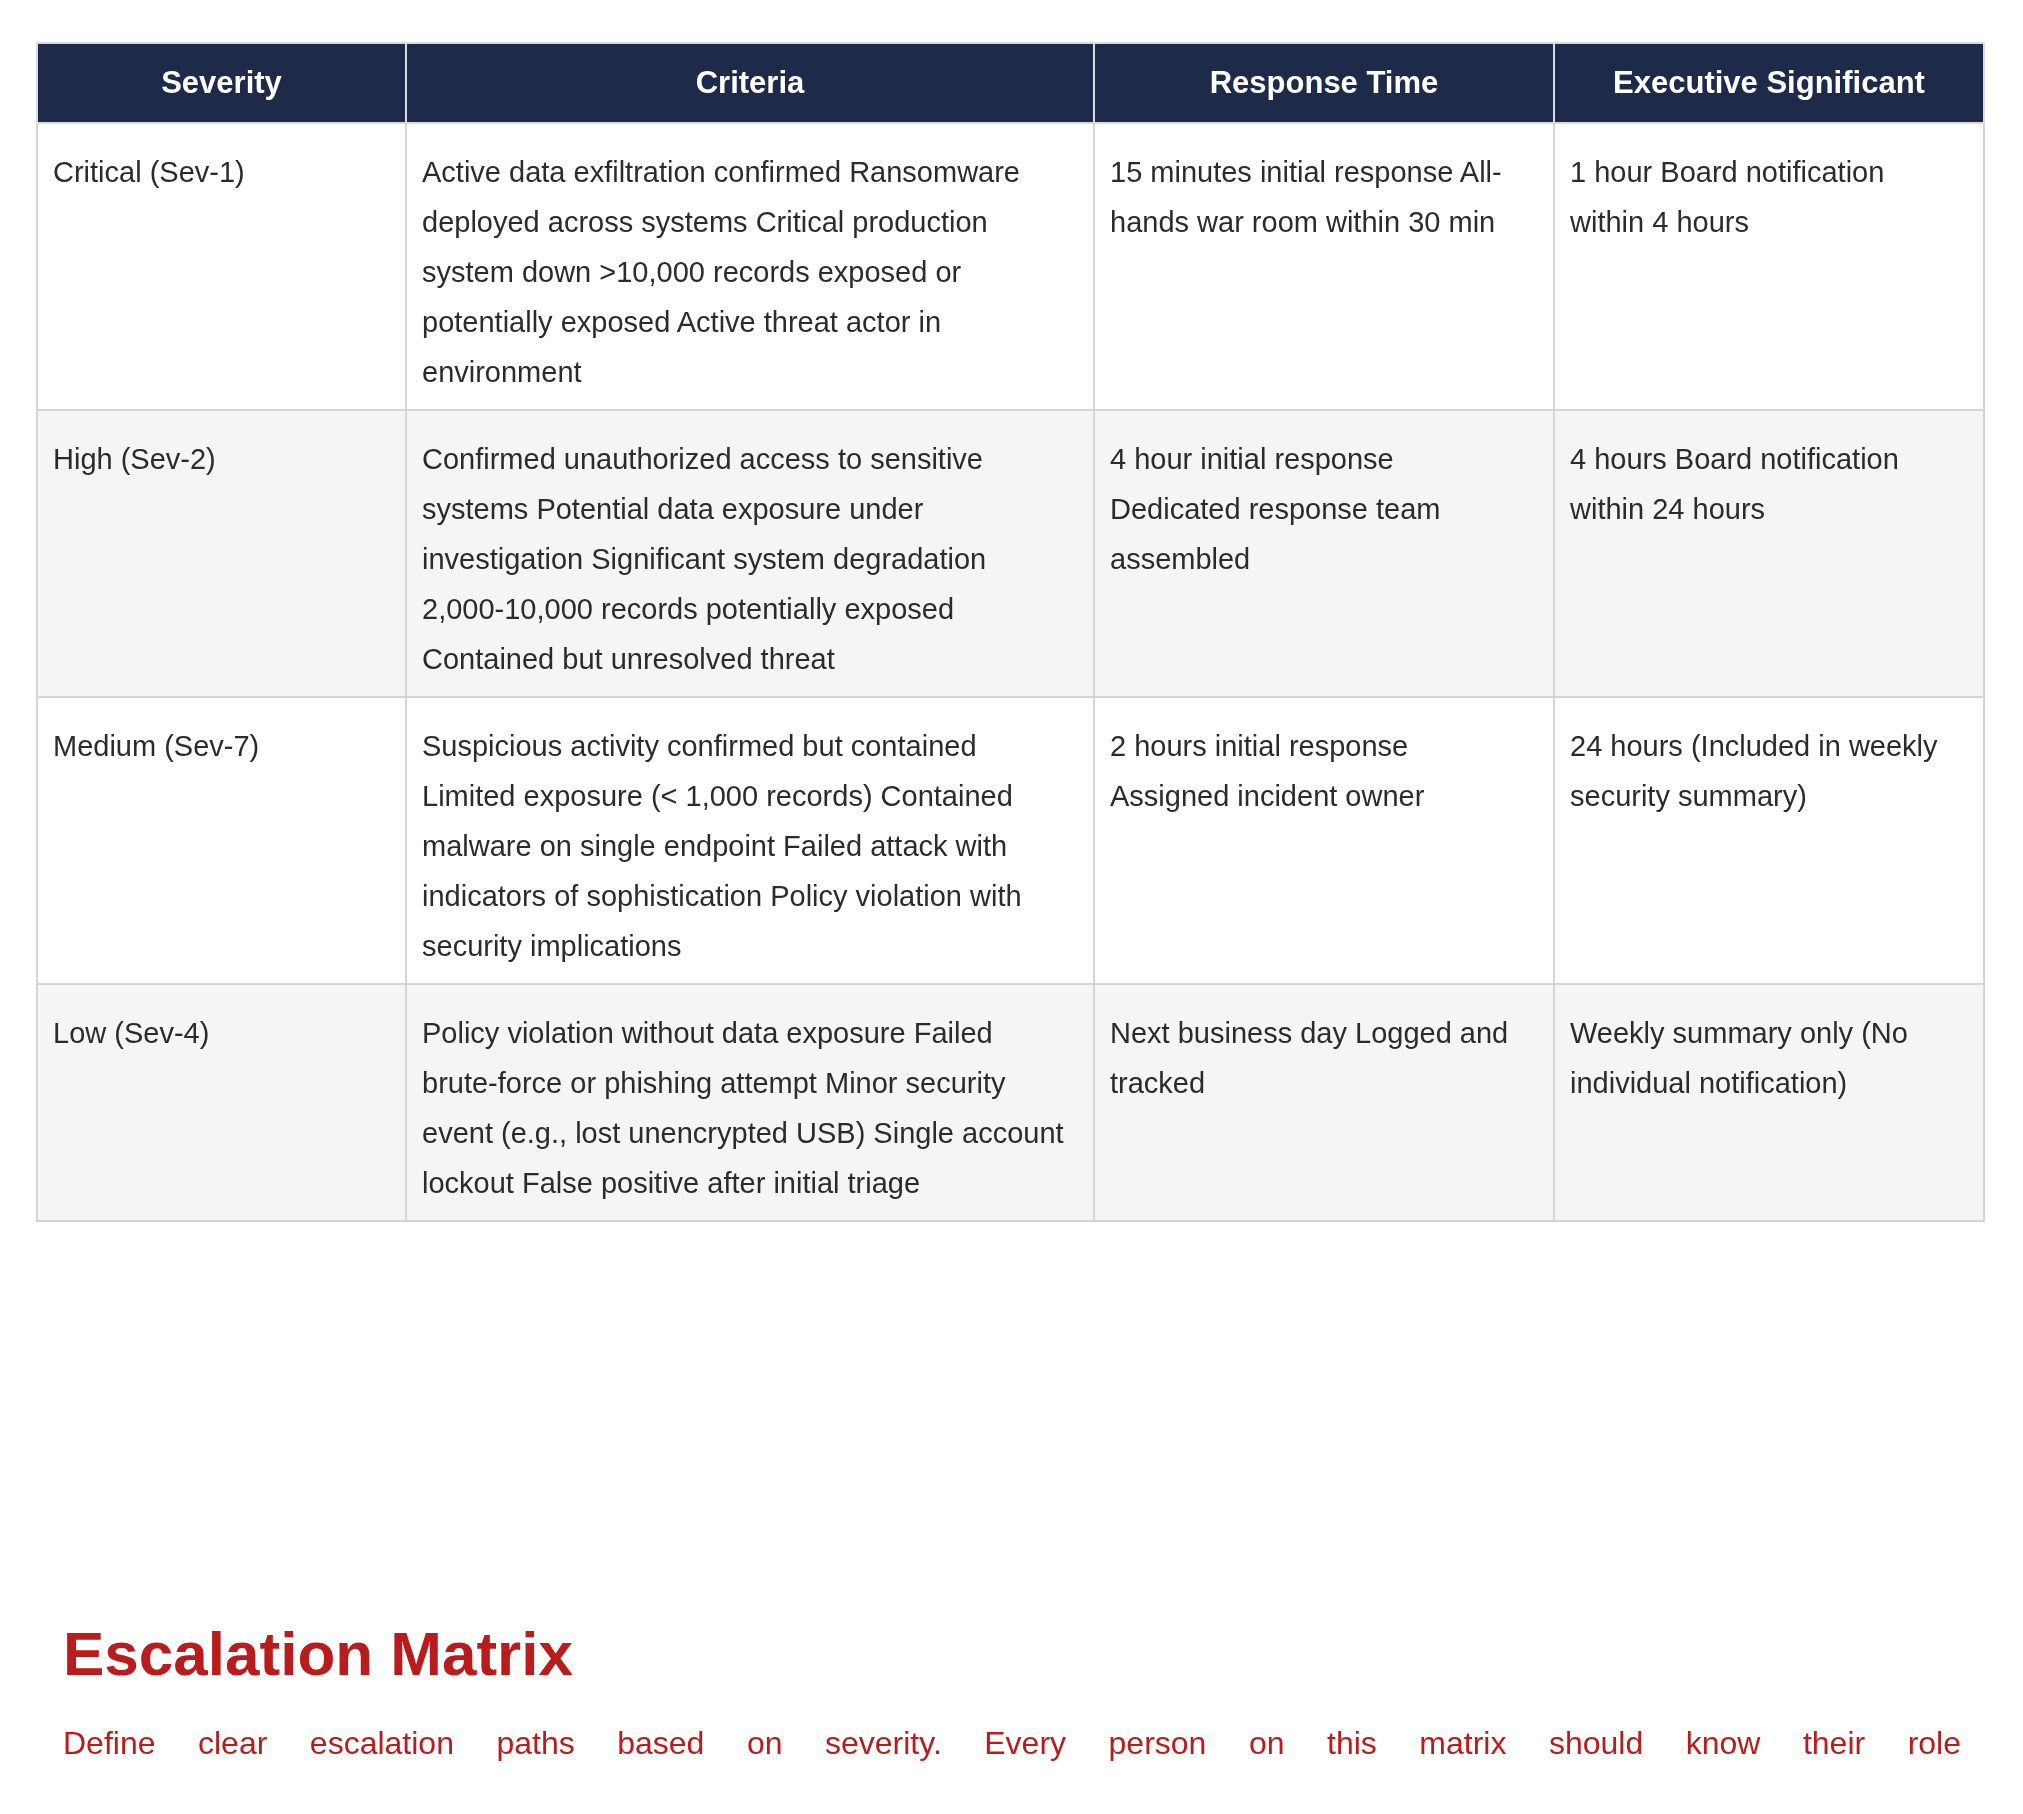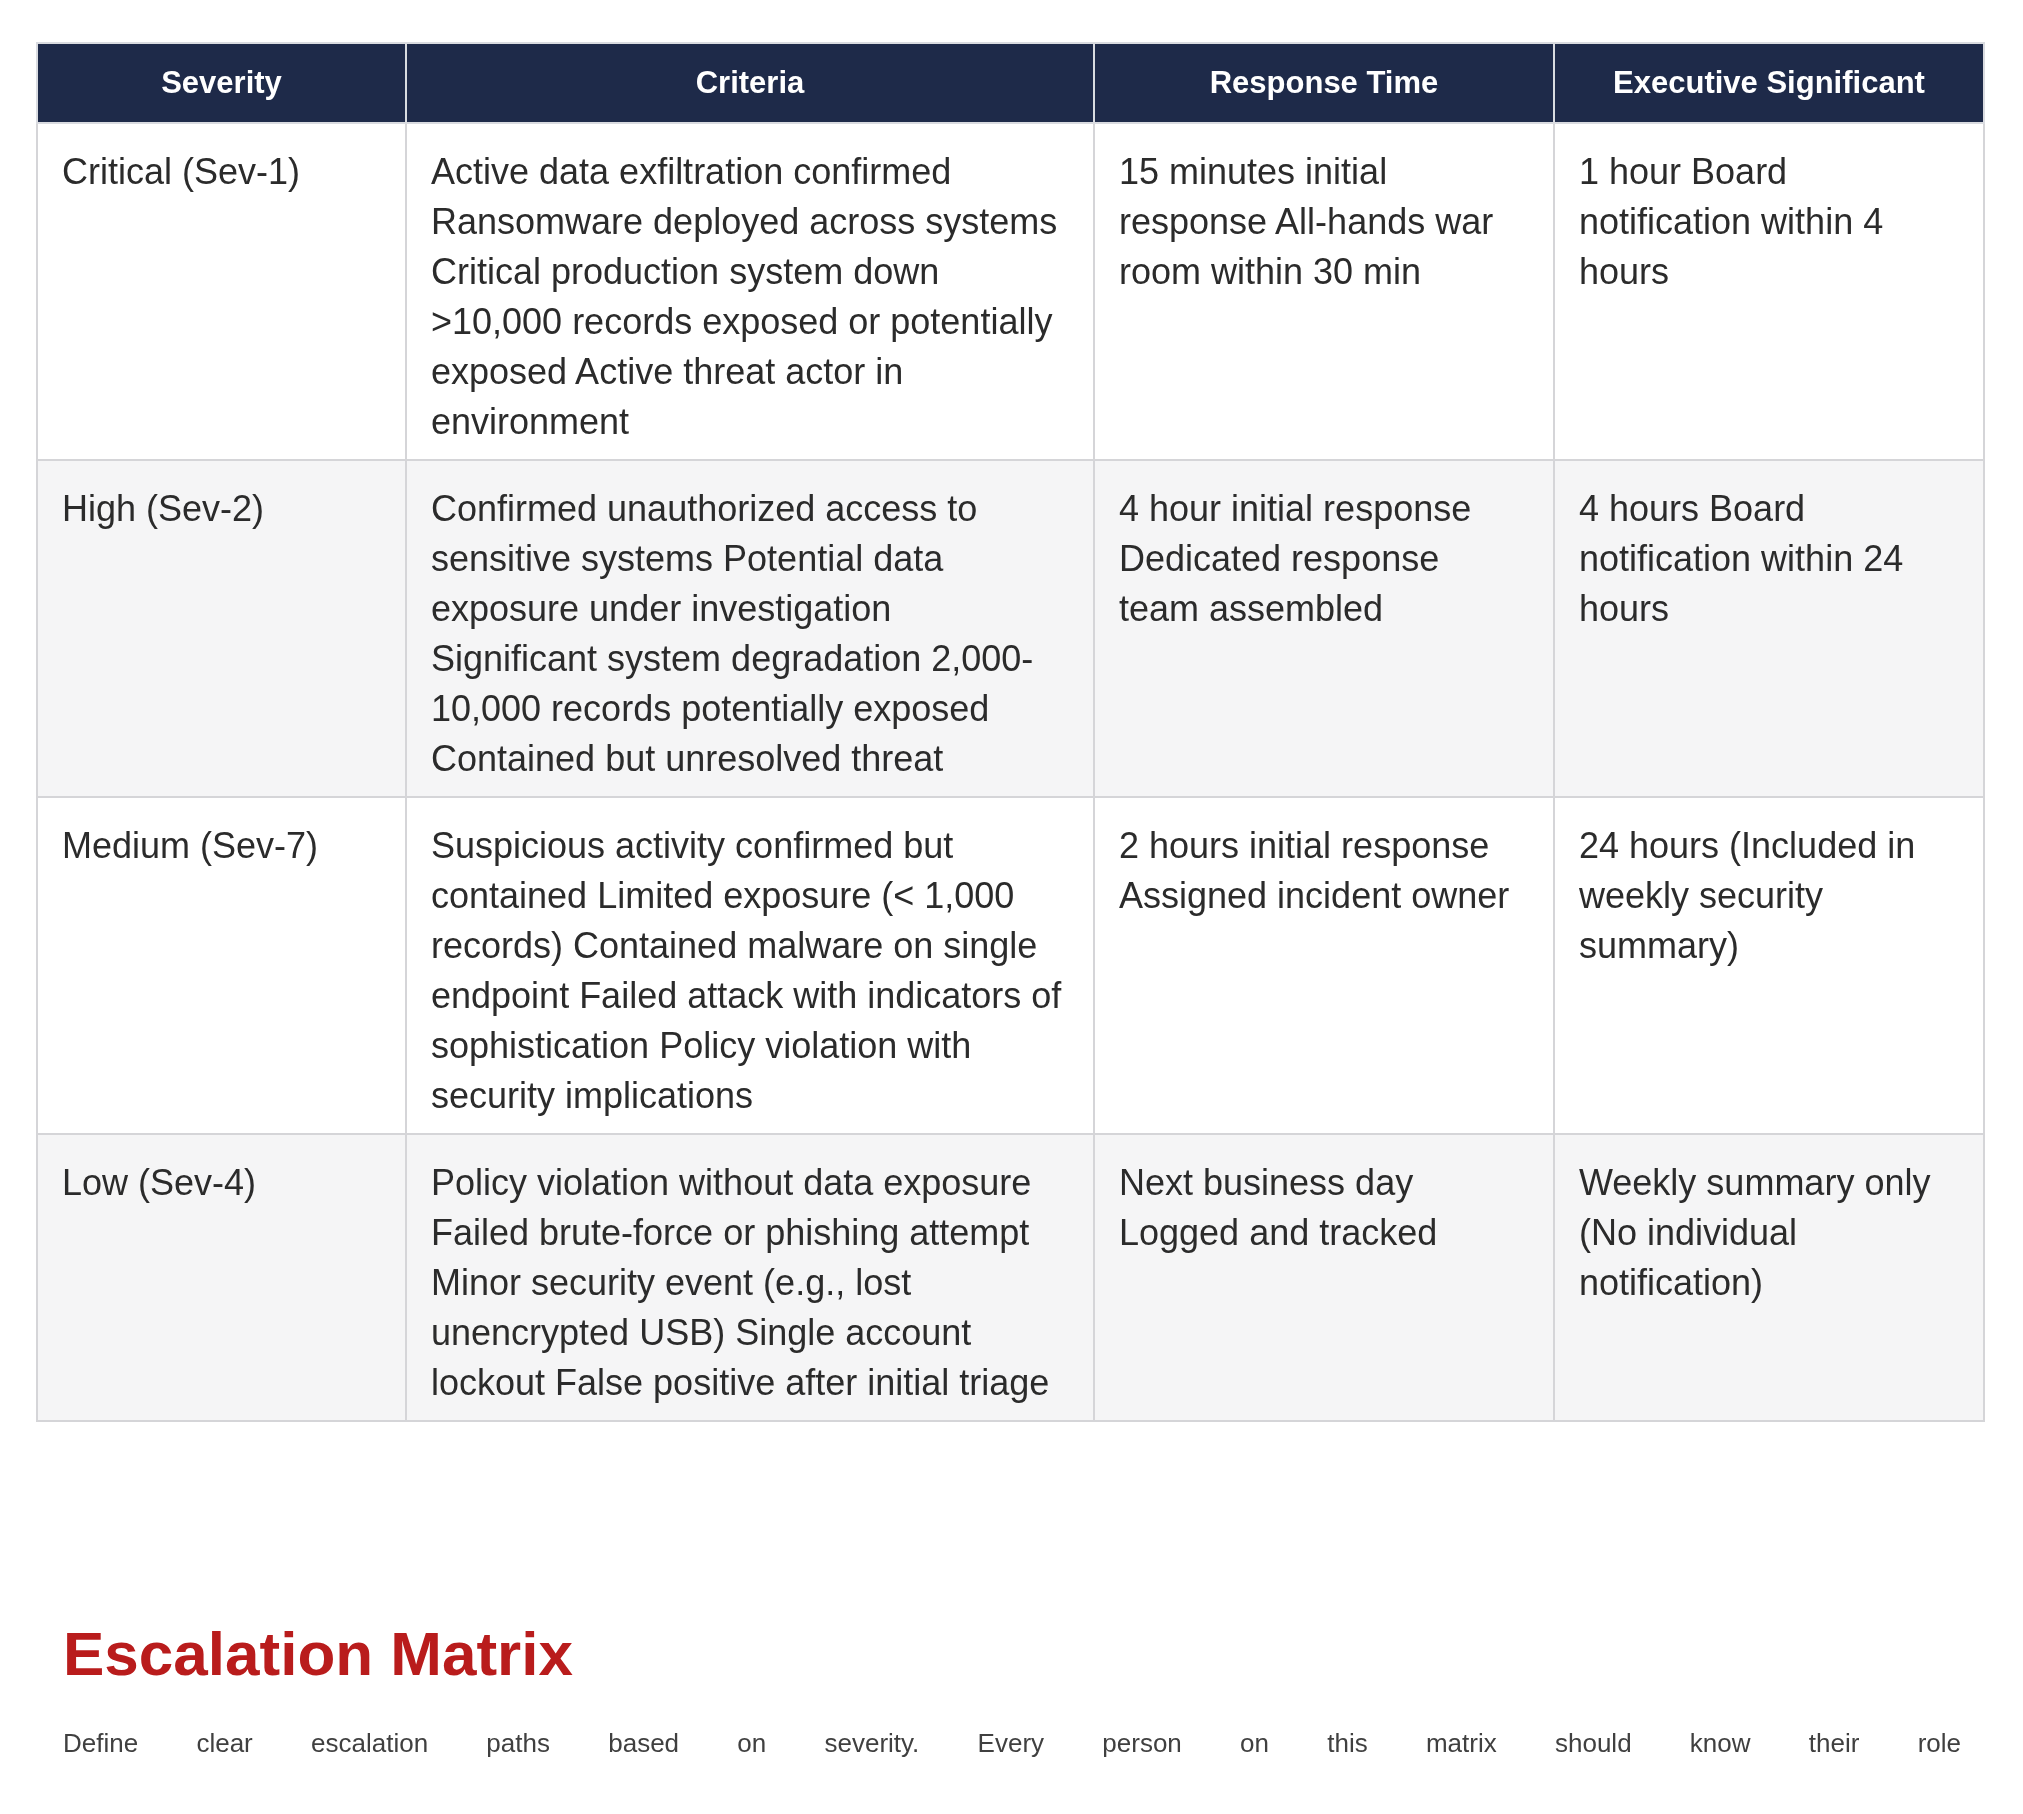--- a/index.html
+++ b/index.html
@@ -37,24 +37,24 @@
     background: #1e2a49;
     color: #ffffff;
     font-size: 31px;
     font-weight: bold;
     text-align: center;
     padding: 21px 4px;
     border-color: #d9dbe0;
   }
   table.severity-table td {
     vertical-align: top;
-    font-size: 36px;
+    font-size: 29px;
     line-height: 50px;
     color: #2b2b2b;
-    padding: 23px 26px 12px 24px;
+    padding: 23px 26px 12px 15px;
     word-wrap: break-word;
   }
   table.severity-table tbody tr:nth-child(even) td {
     background: #f5f5f6;
   }
   h1.section-heading {
     position: absolute;
     left: 63px;
     top: 1618px;
     margin: 0;
@@ -62,23 +62,23 @@
     font-weight: bold;
     color: #b91c1c;
     letter-spacing: 0px;
   }
   p.section-paragraph {
     position: absolute;
     left: 63px;
     top: 1721px;
     width: 1898px;
     margin: 0;
-    font-size: 26px;
+    font-size: 32px;
     line-height: 45px;
-    color: #404040;
+    color: #b91c1c;
     text-align: justify;
     text-align-last: justify;
   }
 </style>
 </head>
 <body>
 
 <div class="page">
 
   <table class="severity-table">

